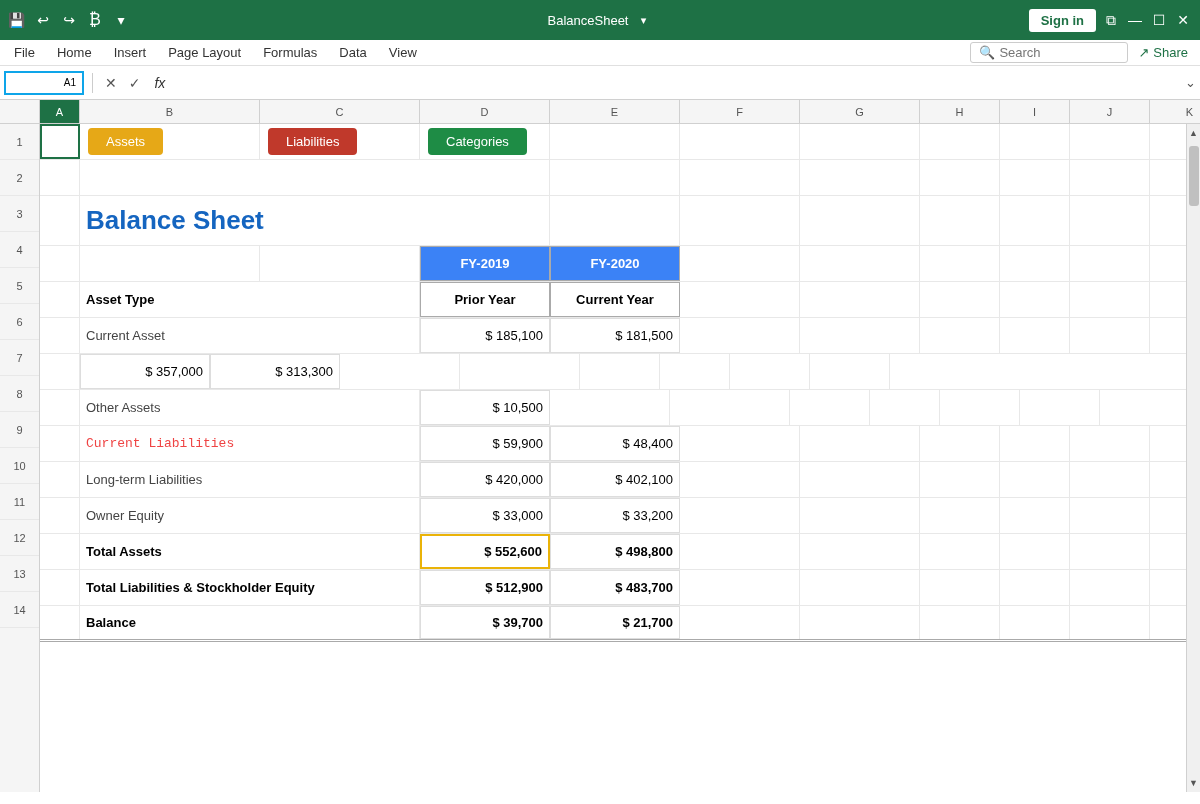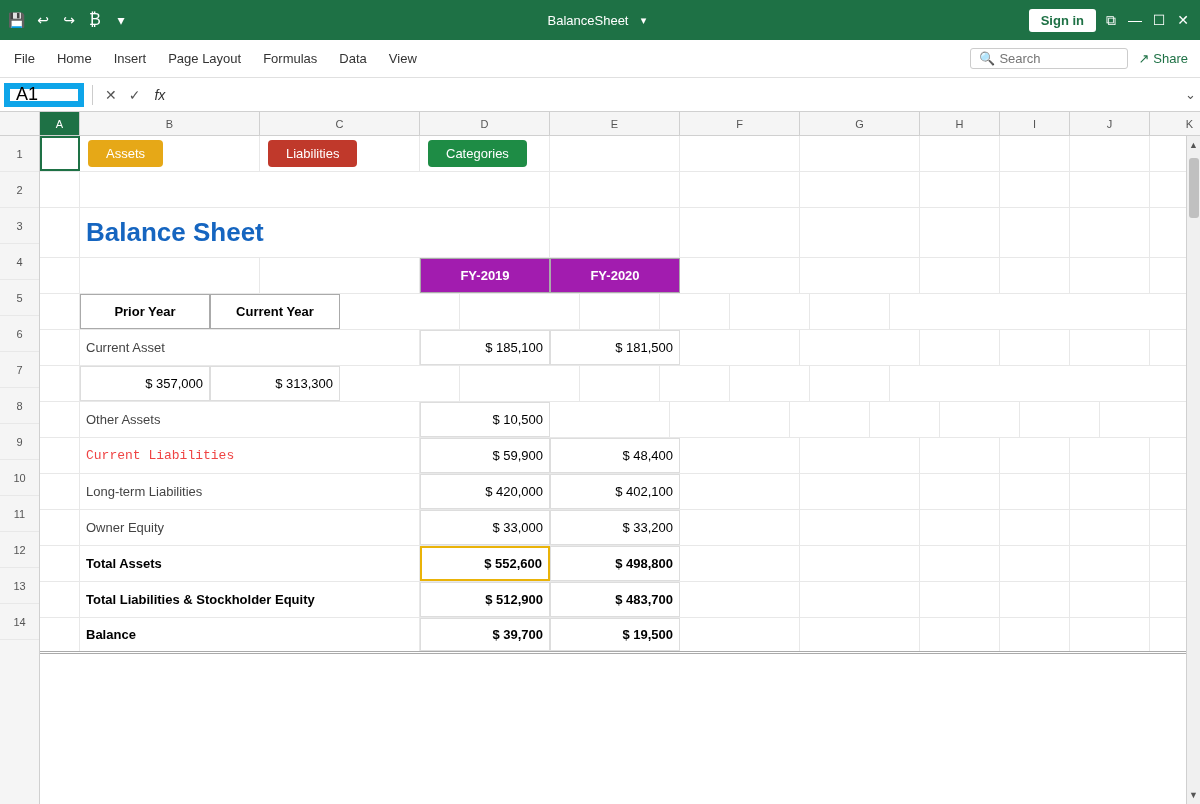--- a/index.html
+++ b/index.html
@@ -17,21 +17,21 @@
     .title-bar-left { display: flex; align-items: center; gap: 8px; flex: 1; }
     .title-bar-center { display: flex; align-items: center; gap: 6px; position: absolute; left: 50%; transform: translateX(-50%); }
     .title-bar-right { display: flex; align-items: center; gap: 6px; margin-left: auto; justify-content: space-between; }
     .tb-icon { width: 18px; height: 18px; display: inline-flex; align-items: center; justify-content: center; color: white; font-size: 14px; cursor: pointer; }
     .sign-in-btn { background: white; color: #1e7145; border: none; padding: 4px 12px; border-radius: 3px; font-size: 13px; font-weight: 600; cursor: pointer; }
     .title-text { color: white; font-size: 13px; }
 
     
     .menu-bar {
       background: #fff;
-      height: 38px;
+      height: 26px;
       display: flex;
       align-items: center;
       padding: 0 4px;
       border-bottom: 1px solid #e0e0e0;
       gap: 2px;
     }
     .menu-item { padding: 4px 10px; cursor: pointer; font-size: 13px; border-radius: 3px; color: #333; }
     .menu-search { display: flex; align-items: center; margin-left: auto; margin-right: 8px; border: 1px solid #ccc; border-radius: 3px; padding: 2px 8px; gap: 4px; }
     .menu-search input { border: none; outline: none; font-size: 13px; width: 120px; }
     .share-btn { color: #1e7145; font-size: 13px; cursor: pointer; display: flex; align-items: center; gap: 4px; font-weight: 500; margin-right: 8px; }
@@ -39,21 +39,21 @@
     
     .formula-bar {
       height: 34px;
       display: flex;
       align-items: center;
       border-bottom: 1px solid #d0d0d0;
       background: #fff;
       padding: 0 4px;
       gap: 4px;
     }
-    .cell-ref-box { width: 80px; border: 6px solid #0ea5e9; height: 24px; display: flex; align-items: center; padding: 0 6px; font-size: 18px; }
+    .cell-ref-box { width: 80px; border: 2px solid #0ea5e9; height: 24px; display: flex; align-items: center; padding: 0 6px; font-size: 10px; justify-content: flex-end; }
     .formula-sep { width: 1px; height: 20px; background: #ccc; margin: 0 4px; }
     .formula-icons { display: flex; align-items: center; gap: 4px; }
     .formula-icon { cursor: pointer; color: #555; font-size: 14px; padding: 2px 4px; }
     .formula-fx { font-style: italic; font-size: 14px; color: #333; padding: 0 6px; }
     .formula-input { flex: 1; border: none; outline: none; font-size: 13px; padding: 0 4px; }
     .formula-expand { margin-left: auto; cursor: pointer; color: #555; }
 
     
     .col-header-row {
       display: flex;
@@ -88,21 +88,21 @@
     
     .nav-button { border-radius: 4px; color: white; font-size: 13px; font-weight: 500; padding: 6px 18px; cursor: pointer; border: none; display: inline-flex; align-items: center; justify-content: center; }
     .btn-assets { background: #e6a817; }
     .btn-liabilities { background: #c0392b; }
     .btn-categories { background: #1e8c45; }
 
     
     .balance-sheet-title { color: #1565c0; font-size: 26px; font-weight: 700; }
 
     
-    .header-fy { background: #a21caf; color: white; text-align: center; font-weight: 600; font-size: 13px; }
+    .header-fy { background: #3b82f6; color: white; text-align: center; font-weight: 600; font-size: 13px; }
 
     
     .scrollbar-v {
       width: 14px;
       background: #f0f0f0;
       border-left: 1px solid #d0d0d0;
       display: flex;
       flex-direction: column;
       align-items: center;
     }
@@ -273,20 +273,23 @@
           <div class="grid-cell col-f"></div>
           <div class="grid-cell col-g"></div>
           <div class="grid-cell col-h"></div>
           <div class="grid-cell col-i"></div>
           <div class="grid-cell col-j"></div>
           <div class="grid-cell col-k"></div>
         </div>
 
         <div class="grid-row">
           <div class="grid-cell col-a"></div>
+          <div class="grid-cell" style="width:340px;min-width:340px;font-weight:700;">
+            <span>Asset Type</span>
+          </div>
           <div class="grid-cell col-d align-center" style="font-weight:700;border:1px solid #aaa;">
             <span>Prior Year</span>
           </div>
           <div class="grid-cell col-e align-center" style="font-weight:700;border:1px solid #aaa;">
             <span>Current Year</span>
           </div>
           <div class="grid-cell col-f"></div>
           <div class="grid-cell col-g"></div>
           <div class="grid-cell col-h"></div>
           <div class="grid-cell col-i"></div>
@@ -442,21 +445,21 @@
 
         <div class="grid-row" style="border-bottom:3px double #aaa;">
           <div class="grid-cell col-a"></div>
           <div class="grid-cell" style="width:340px;min-width:340px;font-weight:700;">
             <span>Balance</span>
           </div>
           <div class="grid-cell col-d align-right" style="border:1px solid #ddd;font-weight:700;">
             <span>$ 39,700</span>
           </div>
           <div class="grid-cell col-e align-right" style="border:1px solid #ddd;font-weight:700;">
-            <span>$ 19,500</span>
+            <span>$ 21,700</span>
           </div>
           <div class="grid-cell col-f"></div>
           <div class="grid-cell col-g"></div>
           <div class="grid-cell col-h"></div>
           <div class="grid-cell col-i"></div>
           <div class="grid-cell col-j"></div>
           <div class="grid-cell col-k"></div>
         </div>
 
       </div>

